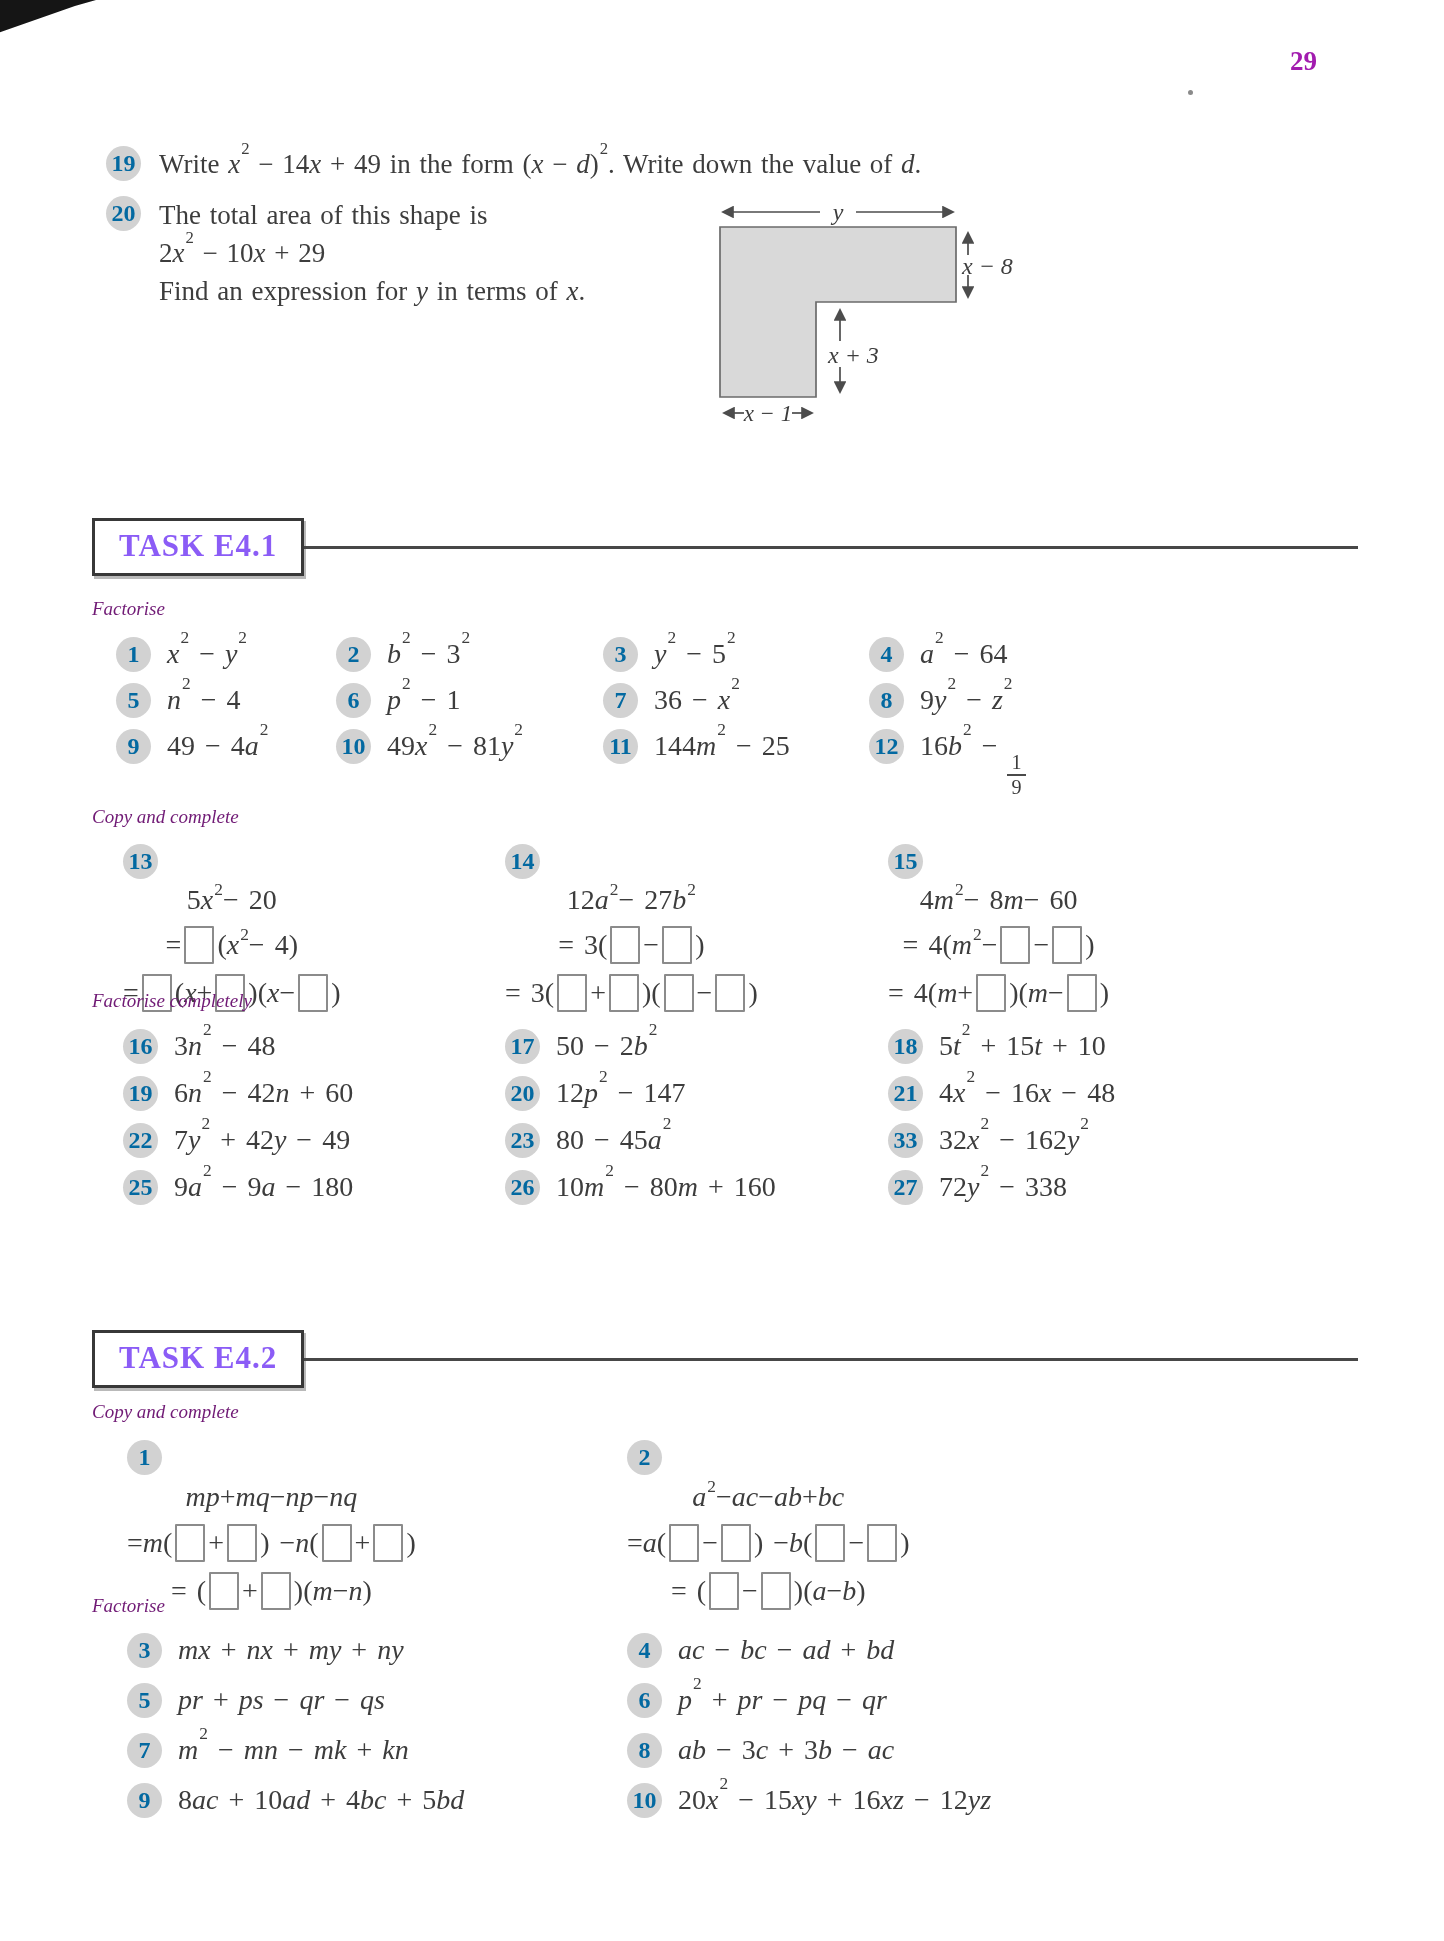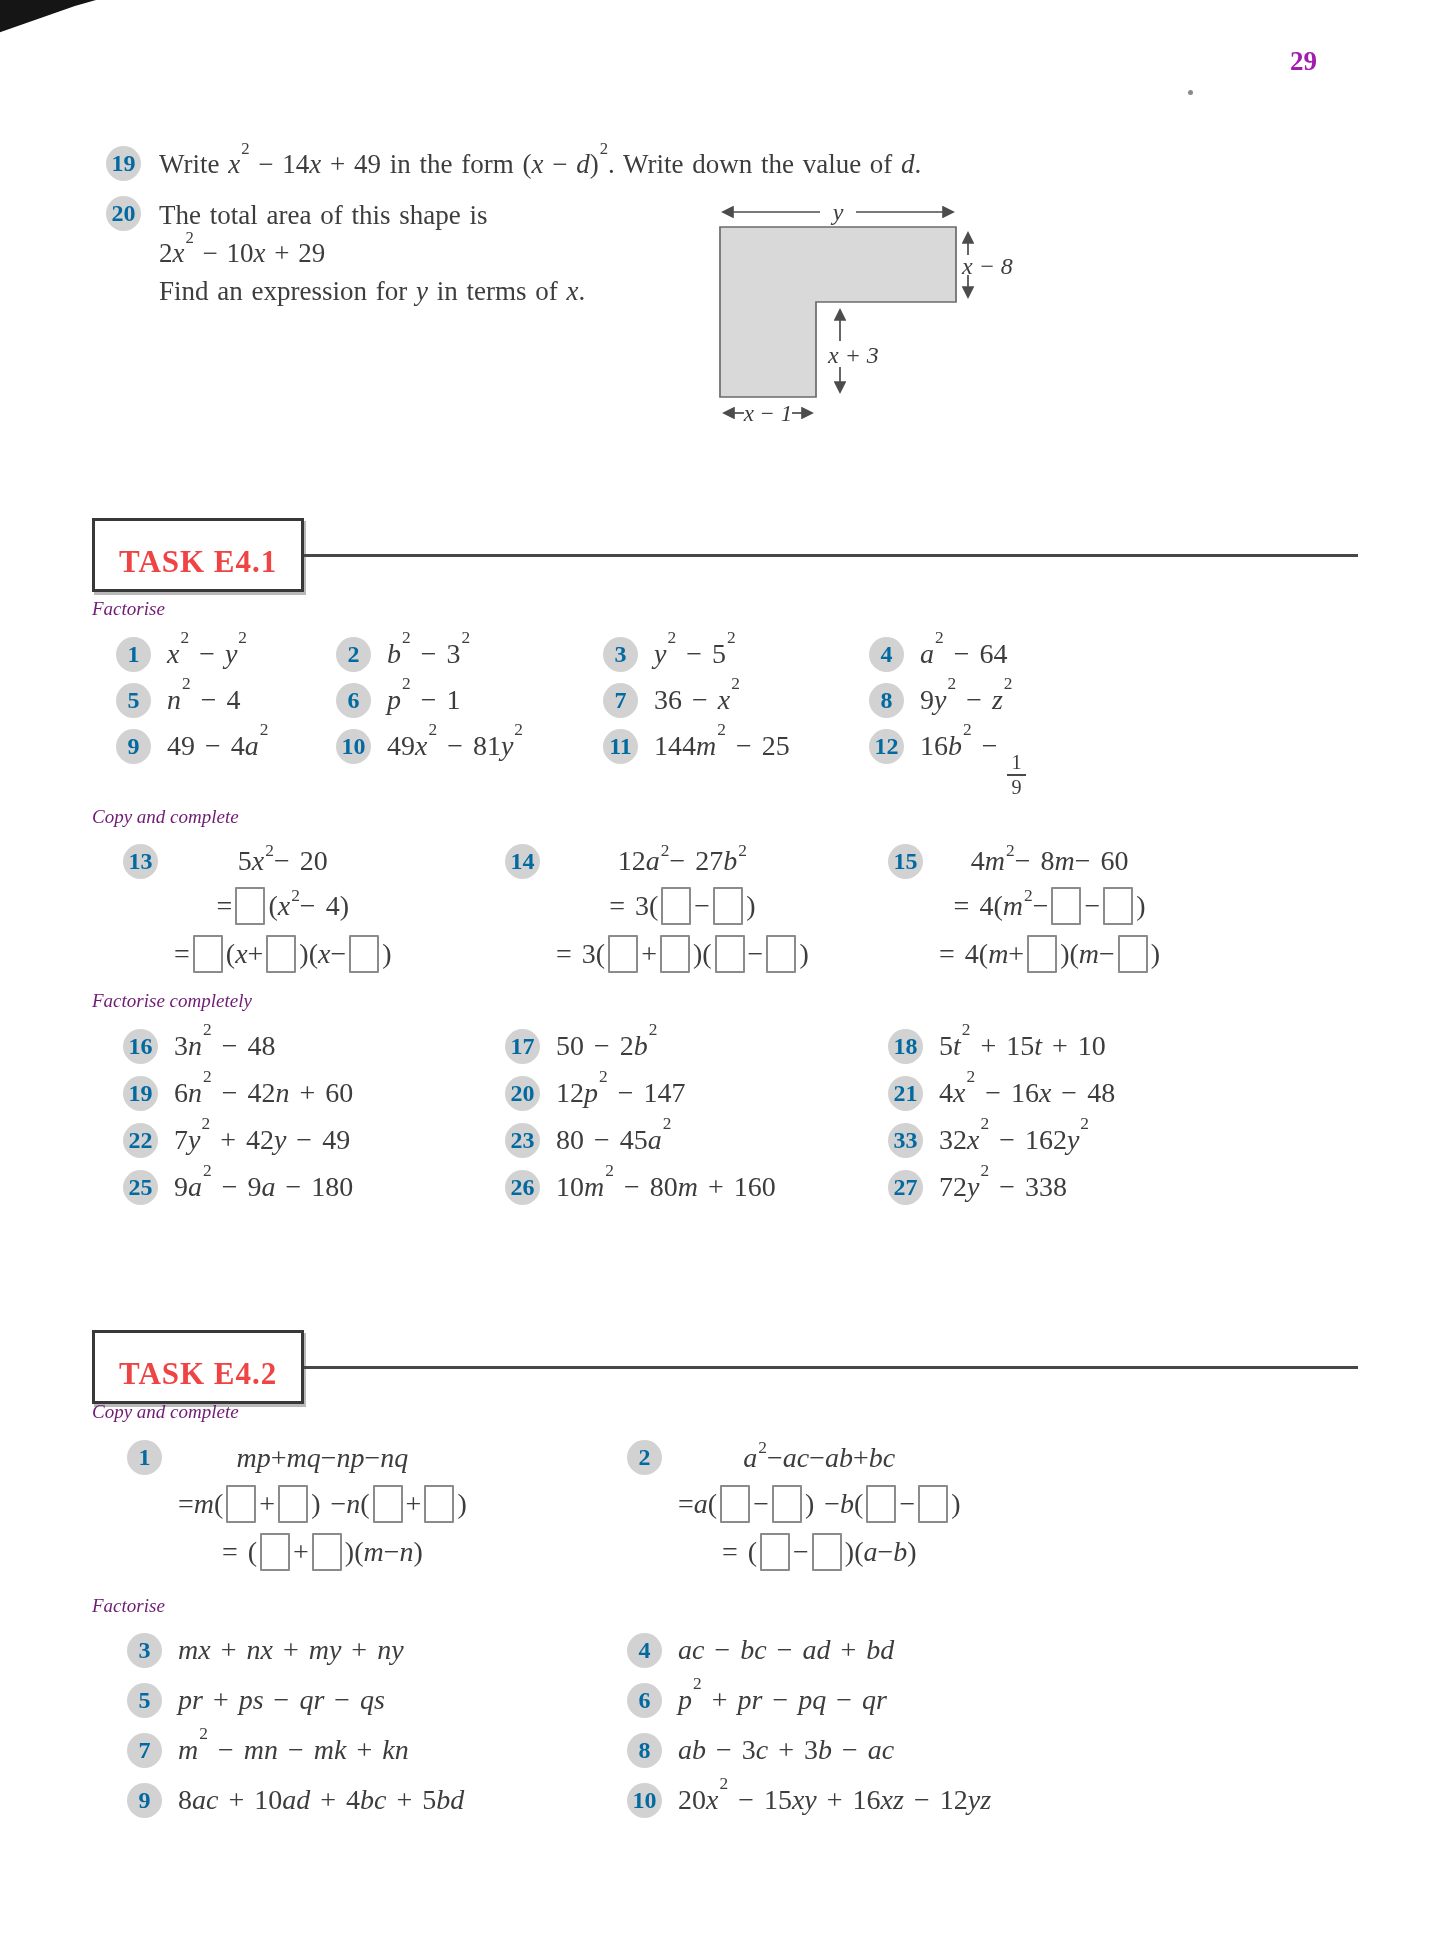--- a/index.html
+++ b/index.html
@@ -21,33 +21,33 @@
   i{font-style:italic;}
   sup{font-size:0.62em;line-height:0;position:relative;top:-0.55em;margin-left:1px;}
   .mbox{display:inline-block;width:26px;height:34px;border:2px solid #8b8b8b;background:#fff;
         vertical-align:-9px;margin:0 3px;border-radius:1px;}
   .frac{display:inline-flex;flex-direction:column;align-items:center;vertical-align:-14px;
         font-size:0.72em;line-height:1.12;}
   .frac .fnum{border-bottom:2px solid #4a4a4a;padding:0 4px;display:block;}
   .frac .fden{display:block;}
 
   .task-header{position:absolute;display:flex;align-items:center;}
-  .task-box{border:3px solid #383838;background:#fff;padding:23px 24px 9px 24px;
-            font-size:31px;font-weight:bold;letter-spacing:1px;color:#ef4444;
+  .task-box{border:3px solid #383838;background:#fff;padding:7px 24px 9px 24px;
+            font-size:31px;font-weight:bold;letter-spacing:1px;color:#8b5cf6;
             box-shadow:2px 3px 0 #b9b9b9;}
   .task-rule{flex:1;height:3px;background:#474747;}
 
   .sec-heading{position:absolute;font-size:19px;color:#701a75;font-style:italic;}
 
   .grid{position:absolute;display:grid;}
   .prob{display:flex;align-items:flex-start;gap:16px;}
   .prob .badge{margin-top:3px;}
   .expr{font-size:28px;line-height:40px;word-spacing:3px;white-space:nowrap;}
 
-  .cc-item{display:flex;gap:16px;align-items:flex-start;}
+  .cc-item{display:flex;gap:0;align-items:flex-start;flex-direction:column;}
   .cc-body{display:flex;flex-direction:column;align-items:center;}
   .cc-head{font-size:28px;height:42px;display:flex;align-items:center;word-spacing:3px;white-space:nowrap;}
   .cc-line{font-size:28px;height:48px;display:flex;align-items:center;word-spacing:3px;white-space:nowrap;}
   .t2 .cc-head{height:44px;}
 
   .diagram{position:absolute;left:716px;top:197px;width:334px;height:238px;}
   .diagram svg{display:block;}
   .diagram text{font-size:24px;font-style:italic;fill:#3d3d3d;
                 font-family:"Liberation Serif","DejaVu Serif",serif;}
 </style>

